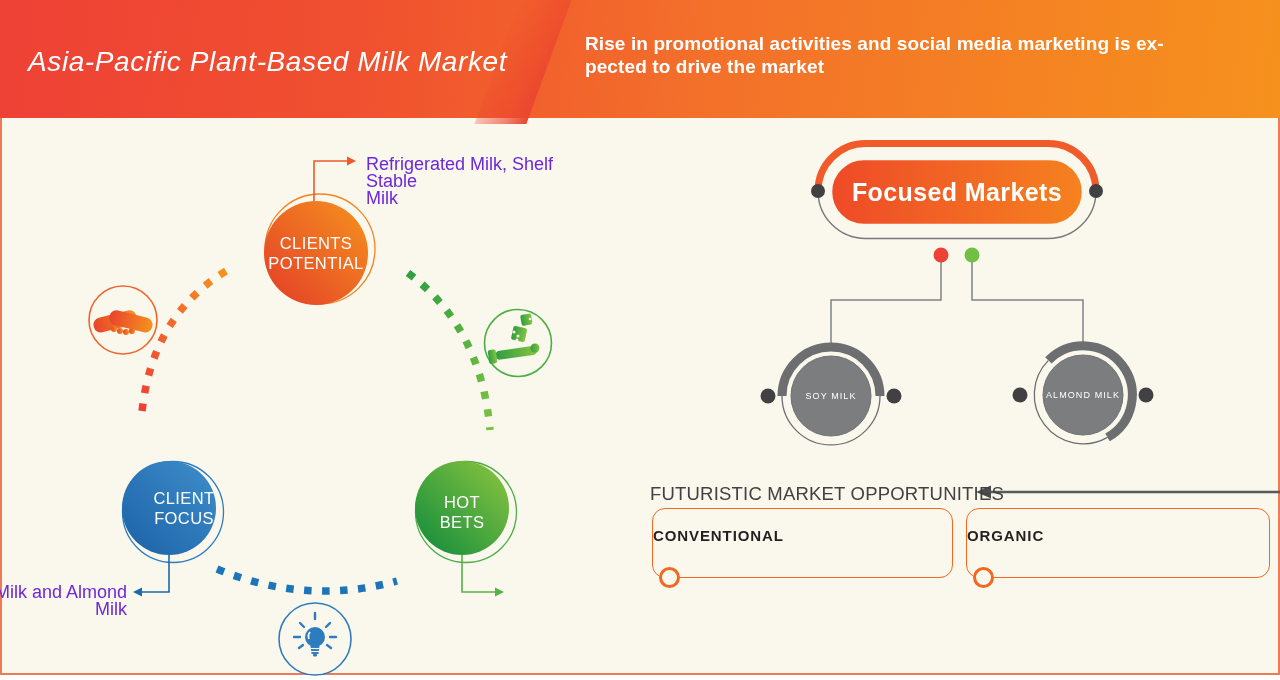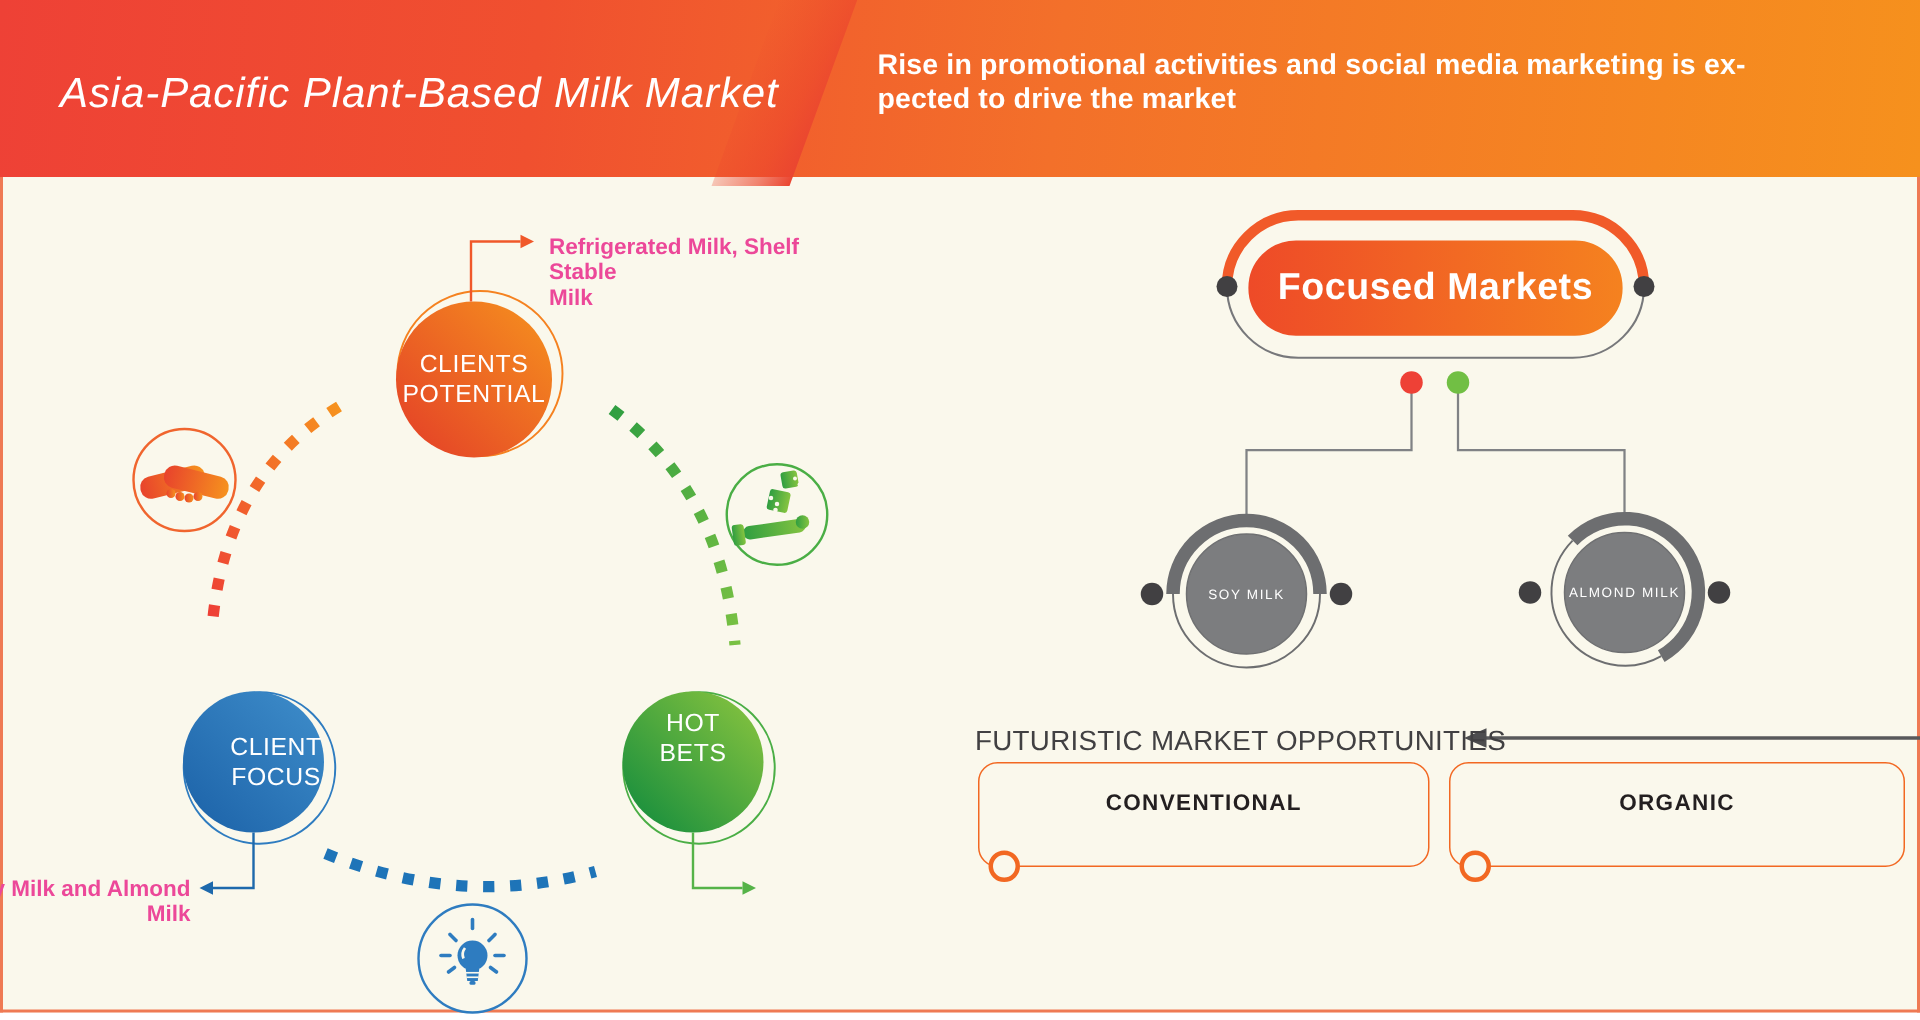--- a/index.html
+++ b/index.html
@@ -4,41 +4,41 @@
 <style>
   html,body{margin:0;padding:0;background:#ffffff;}
   .page{position:relative;width:1280px;height:680px;overflow:hidden;background:#ffffff;
         font-family:"Liberation Sans",sans-serif;}
   
   .hdr{position:absolute;left:0;top:0;width:1280px;height:118px;z-index:3;
        background:linear-gradient(96deg,#ee4136 0%,#f0502f 28%,#f3702a 55%,#f6911d 100%);}
   .hdr-band{position:absolute;left:498px;top:-6px;width:52px;height:130px;
        transform:skewX(-20deg);
        background:linear-gradient(100deg,rgba(240,90,45,0) 0%,rgba(236,70,45,.65) 70%,#ea4530 100%);}
-  .hdr-title{position:absolute;left:40px;top:46px;color:#ffffff;font-size:28px;
+  .hdr-title{position:absolute;left:28px;top:46px;color:#ffffff;font-size:28px;
        font-style:italic;font-weight:400;letter-spacing:.6px;white-space:nowrap;}
   .hdr-headline{position:absolute;left:585px;top:32px;width:655px;color:#ffffff;
        font-size:19px;font-weight:700;line-height:23px;letter-spacing:.1px;}
   
   .frame{position:absolute;left:0;top:118px;width:1280px;height:557px;box-sizing:border-box;
        background:#faf8ec;border:2px solid #ef7a54;border-top:none;z-index:0;}
   svg.layer{position:absolute;left:0;top:0;z-index:1;}
   
   .node-label{position:absolute;transform:translate(-50%,-50%);z-index:2;color:#ffffff;
        text-align:center;font-size:16.5px;line-height:20px;letter-spacing:.4px;font-weight:500;}
   .mini-label{position:absolute;transform:translate(-50%,-50%);z-index:2;color:#ffffff;
        text-align:center;font-size:9px;letter-spacing:1.1px;font-weight:500;white-space:nowrap;}
   .pill-label{position:absolute;transform:translate(-50%,-50%);z-index:2;color:#ffffff;
        font-size:25px;font-weight:700;letter-spacing:.4px;white-space:nowrap;}
-  .ann{position:absolute;z-index:2;font-size:15px;font-weight:700;color:#ec4899;line-height:17px;}
+  .ann{position:absolute;z-index:2;font-size:18px;font-weight:400;color:#6d28d9;line-height:17px;}
   .opp-heading{position:absolute;left:650px;top:483px;z-index:2;font-size:18.5px;font-weight:500;
        color:#414042;letter-spacing:.2px;white-space:nowrap;}
   .opp-box{position:absolute;top:508px;height:70px;box-sizing:border-box;z-index:2;
        border:1.6px solid #f26822;border-radius:13px;}
-  .opp-label{margin-top:18px;text-align:center;font-weight:700;font-size:15px;
+  .opp-label{margin-top:18px;text-align:left;font-weight:700;font-size:15px;
        letter-spacing:.9px;color:#231f20;}
   .corner-ring{position:absolute;left:6px;bottom:-11px;width:21px;height:21px;box-sizing:border-box;
        border:3px solid #f26822;border-radius:50%;background:#faf8ec;}
 </style>
 </head>
 <body>
 
 <div class="page">
 
   <div class="frame"></div>
@@ -179,21 +179,21 @@
     <div class="hdr-band"></div>
     <div class="hdr-title">Asia-Pacific Plant-Based Milk Market</div>
     <div class="hdr-headline">
       <div>Rise in promotional activities and social media marketing is ex-</div>
       <div>pected to drive the market</div>
     </div>
   </header>
 
   <div class="node-label" style="left:316px;top:253px;width:120px;">CLIENTS POTENTIAL</div>
   <div class="node-label" style="left:184px;top:508px;width:100px;">CLIENT FOCUS</div>
-  <div class="node-label" style="left:462px;top:492px;width:70px;">HOT BETS</div>
+  <div class="node-label" style="left:462px;top:512px;width:70px;">HOT BETS</div>
 
   <div class="ann" style="left:366px;top:156px;width:190px;">
     <div>Refrigerated Milk, Shelf Stable</div>
     <div>Milk</div>
   </div>
   <div class="ann" style="right:1153px;top:584px;width:170px;text-align:right;">
     <div>Soy Milk and Almond</div>
     <div>Milk</div>
   </div>
 

